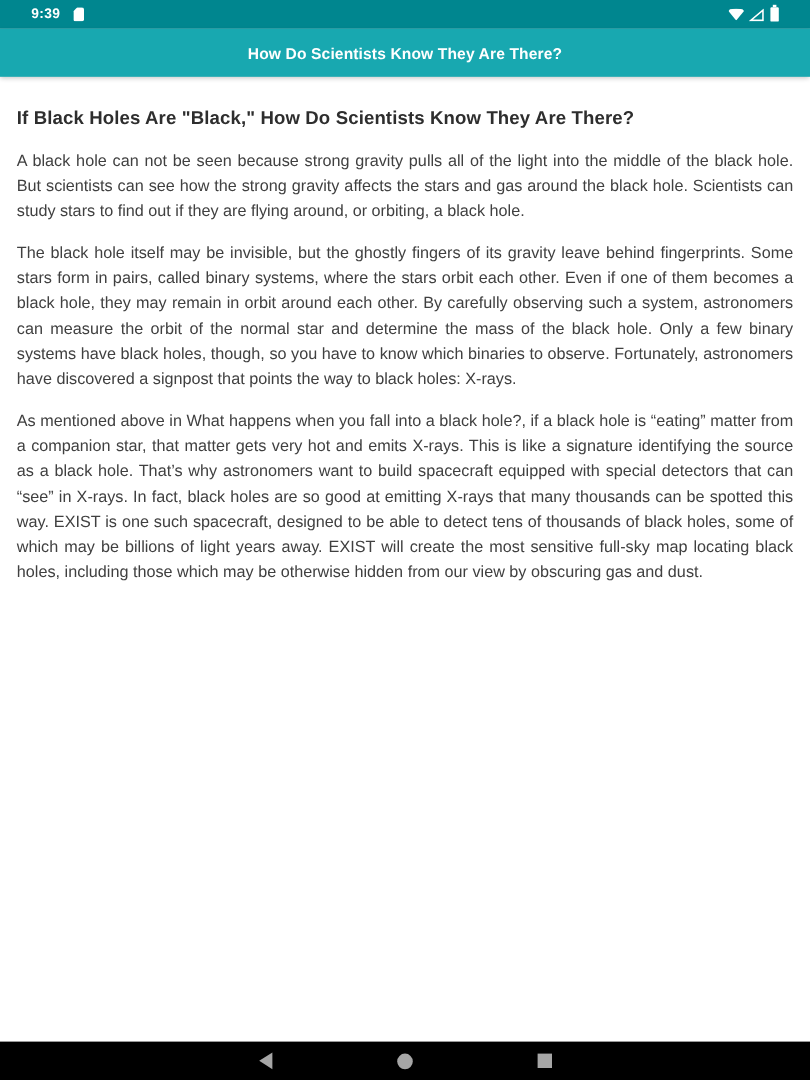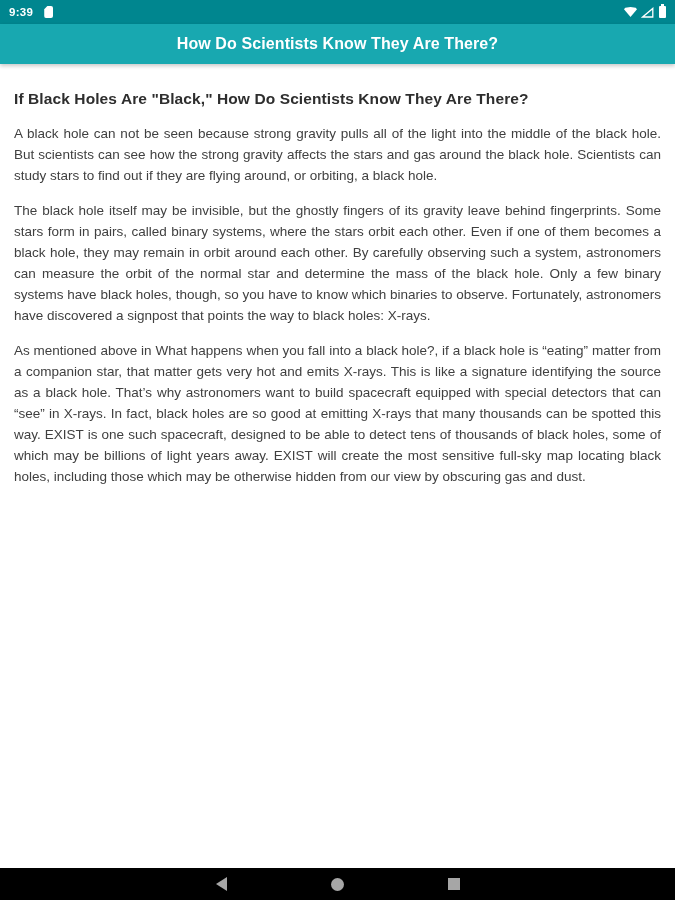--- a/index.html
+++ b/index.html
@@ -13,21 +13,21 @@
     width: 675px; height: 900px;
     display: flex; flex-direction: column;
     background: #ffffff;
   }
 
   
   .status-bar {
     height: 24px; flex: 0 0 24px;
     background: #00868F;
     display: flex; align-items: center; justify-content: space-between;
-    padding: 0 9px; box-sizing: border-box;
+    padding: 0 26px; box-sizing: border-box;
   }
   .sb-left, .sb-right { display: flex; align-items: center; }
   .sb-time {
     color: #ffffff; font-size: 11.5px; font-weight: bold; letter-spacing: .3px;
   }
   .sim-icon {
     width: 9px; height: 12px; background: #ffffff;
     border-radius: 2px; margin-left: 11px;
     clip-path: polygon(35% 0, 100% 0, 100% 100%, 0 100%, 0 28%);
   }
@@ -47,21 +47,21 @@
 
   
   .app-bar {
     height: 40px; flex: 0 0 40px;
     background: #18A8B0;
     display: flex; align-items: center; justify-content: center;
     box-shadow: 0 2px 4px rgba(0,0,0,.22);
     position: relative; z-index: 2;
   }
   .app-bar-title {
-    color: #ffffff; font-weight: bold; font-size: 16px; letter-spacing: .1px;
+    color: #ffffff; font-weight: bold; font-size: 13px; letter-spacing: .1px;
   }
 
   
   .content {
     flex: 1 1 auto; overflow: hidden;
     padding: 26px 14px 0 14px;
     background: #ffffff;
   }
   .content h1 {
     margin: 0 0 15px 0;

